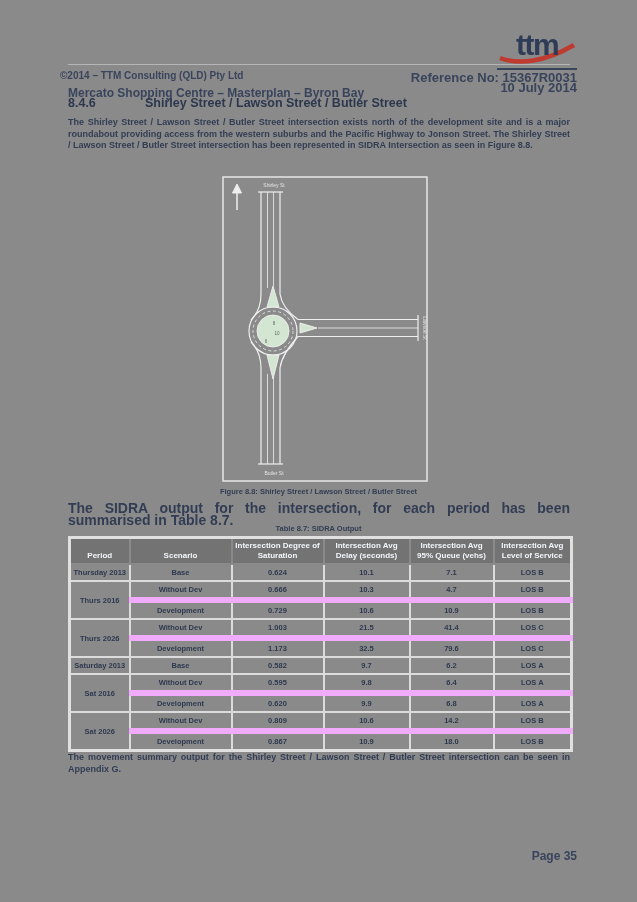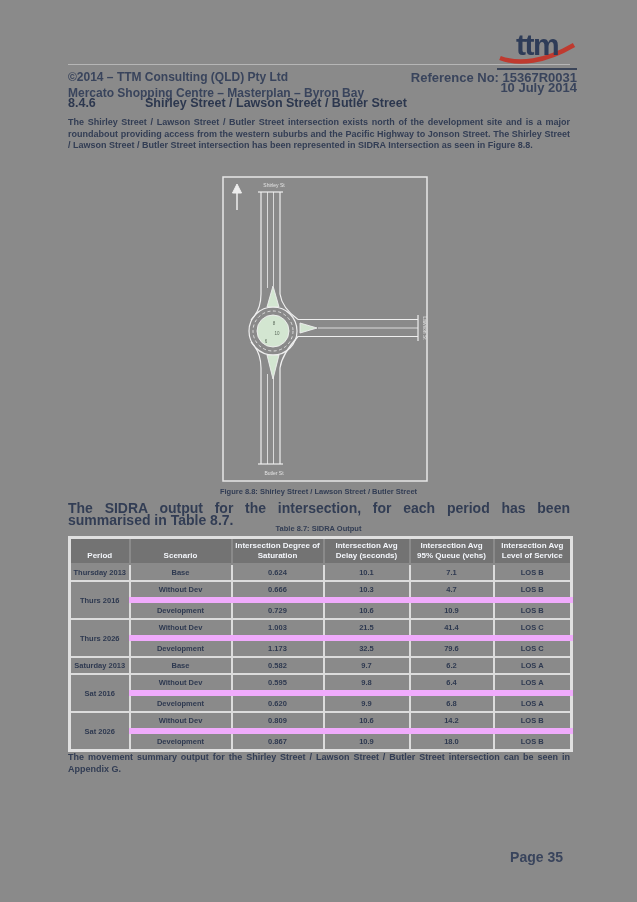--- a/index.html
+++ b/index.html
@@ -6,21 +6,21 @@
   body{
     width:637px;height:902px;position:relative;overflow:hidden;
     background:#8a8a8a;
     font-family:"Liberation Sans", sans-serif;
     color:#2e3950;
   }
   .abs{position:absolute;}
   
   .proj{left:68px;top:50px;font-size:12px;font-weight:bold;color:#39445c;margin-top:36px;}
   .hrule{left:68px;top:64px;width:502px;height:1px;background:#b6b6b6;}
-  .copy{left:68px;top:70px;font-size:12px;font-weight:bold;color:#39445c;}
+  .copy{left:60px;top:70px;font-size:10px;font-weight:bold;color:#39445c;}
   .logo{right:60px;top:26px;width:80px;height:44px;}
   .logo-underline{right:60px;top:68px;width:80px;height:2px;background:#3a4458;}
   .refblock{right:60px;top:73px;text-align:right;font-size:13px;line-height:10px;font-weight:bold;color:#39445c;}
   
   .heading{left:68px;top:96px;font-size:12.5px;font-weight:bold;color:#2c374e;display:flex;}
   .heading .num{width:77px;}
   
   .para{left:68px;top:117px;width:502px;font-size:9px;line-height:11.5px;
         text-align:justify;font-weight:bold;color:#323d54;}
   .tintro{top:503px;font-size:14px;}
@@ -43,21 +43,21 @@
   table.sidra col.c-los{width:78px;}
   table.sidra th{
     background:#737373;color:#f3f6fb;font-weight:bold;font-size:8px;line-height:9.5px;
     border:2px solid #8a8a8a;vertical-align:bottom;padding:2px 2px 3px;text-align:center;
   }
   table.sidra td{
     border:2px solid #dcdcdc;padding:3px 2px;text-align:center;
     font-weight:bold;color:#2e3950;line-height:9px;
   }
   table.sidra tr.inner-sep td{border-top:6px solid #f0abfc;}
-  .footer{right:74px;top:849px;font-size:14px;font-weight:bold;color:#39445c;}
+  .footer{right:60px;top:849px;font-size:12px;font-weight:bold;color:#39445c;}
 </style>
 </head>
 <body>
 
 <div class="abs proj">Mercato Shopping Centre – Masterplan – Byron Bay</div>
 <div class="abs hrule"></div>
 <div class="abs copy">©2014 – TTM Consulting (QLD) Pty Ltd</div>
 
 <div class="abs logo">
   <svg width="80" height="44" viewBox="0 0 80 44">

